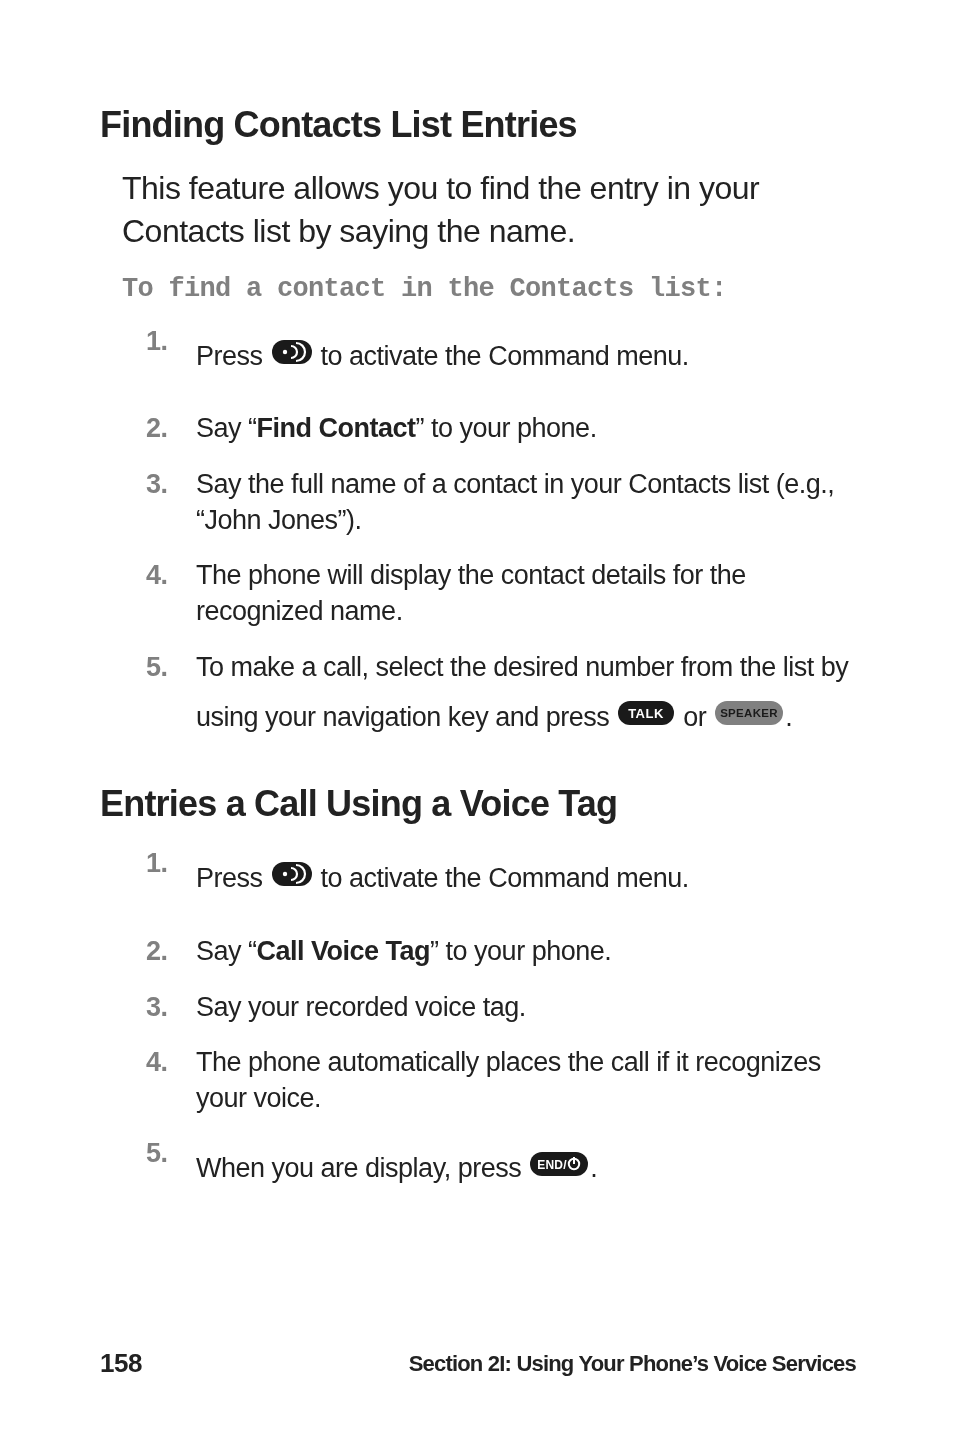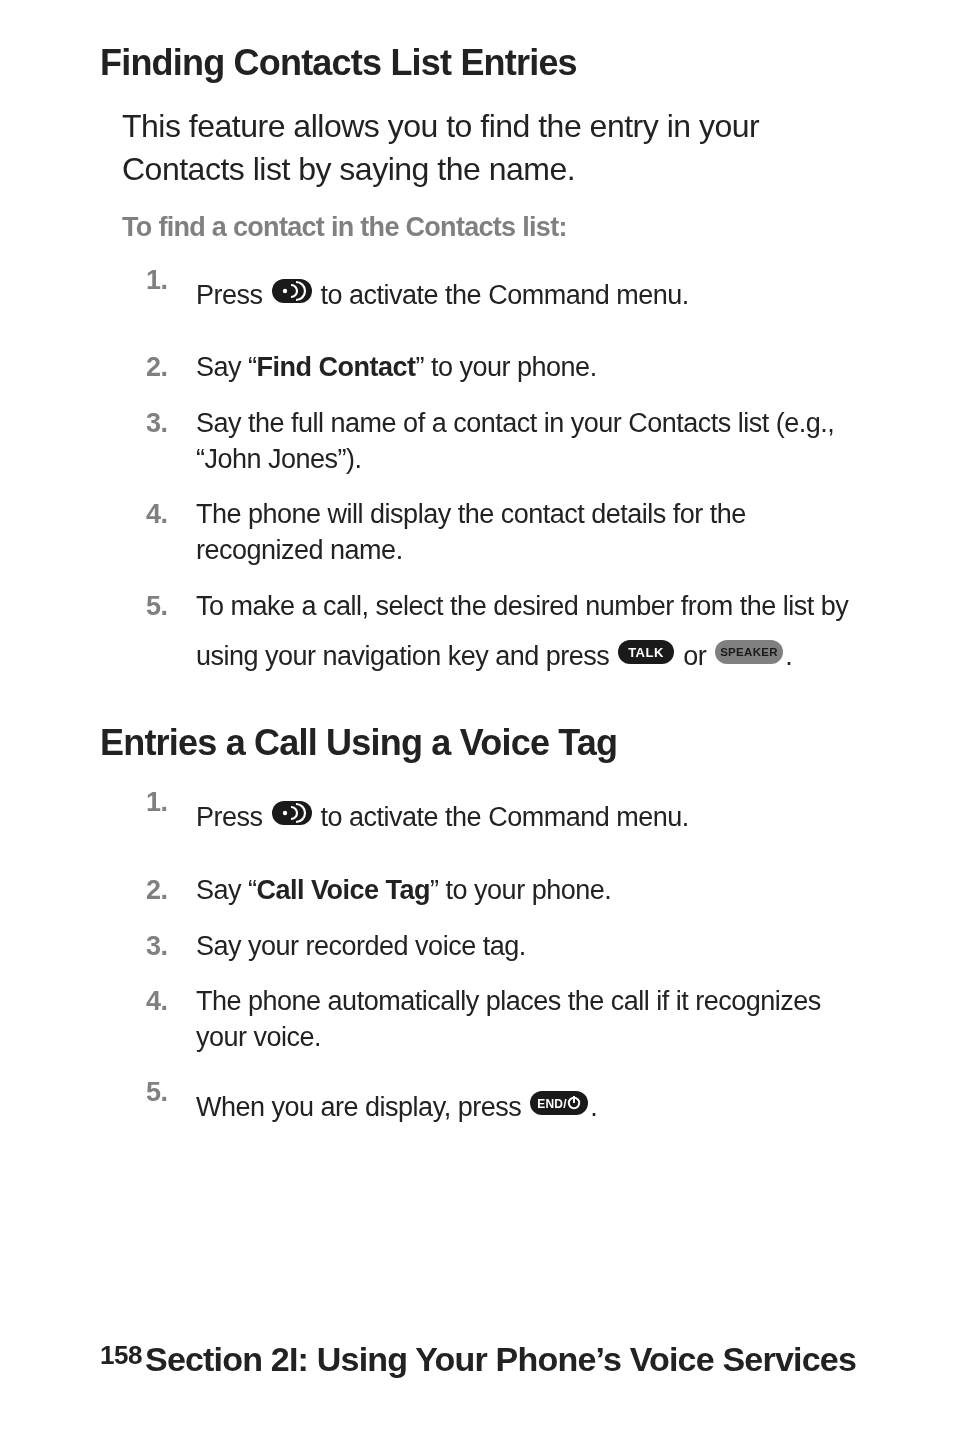--- a/index.html
+++ b/index.html
@@ -7,21 +7,21 @@
     padding: 0;
     background: #ffffff;
     color: #222222;
     font-family: "Myriad Pro", "Segoe UI", "Helvetica Neue", Arial, sans-serif;
     -webkit-font-smoothing: antialiased;
   }
   .page {
     width: 954px;
     height: 1431px;
     box-sizing: border-box;
-    padding: 42px 90px 0 100px;
+    padding: 104px 90px 0 100px;
     position: relative;
   }
   h2.section-heading {
     font-size: 36px;
     font-weight: 700;
     letter-spacing: -0.8px;
     margin: 0 0 22px 0;
     line-height: 1.15;
   }
   .body-block {
@@ -33,20 +33,21 @@
     line-height: 1.32;
     letter-spacing: -0.5px;
     margin: 0 0 22px 0;
   }
   p.subhead {
     font-size: 27px;
     font-weight: 700;
     color: #808080;
     letter-spacing: -0.7px;
     margin: 0 0 20px 0;
+    font-family: Liberation Mono, monospace;
   }
   ol.steps {
     list-style: none;
     margin: 0 0 30px 0;
     padding: 0 0 0 24px;
     counter-reset: step;
   }
   ol.steps > li {
     position: relative;
     font-size: 27px;
@@ -76,29 +77,29 @@
     top: -2px;
     margin: 16px 2px;
   }
   .footer {
     position: absolute;
     left: 100px;
     right: 98px;
     bottom: 52px;
     display: flex;
     justify-content: space-between;
-    align-items: flex-start;
+    align-items: center;
   }
   .footer .pagenum {
     font-size: 26px;
     font-weight: 700;
     letter-spacing: -0.5px;
   }
   .footer .foottext {
-    font-size: 34px;
+    font-size: 22px;
     font-weight: 700;
     letter-spacing: -0.8px;
   }
 </style>
 </head>
 <body>
 
 <div class="page">
 
   <h2 class="section-heading">Finding Contacts List Entries</h2>

